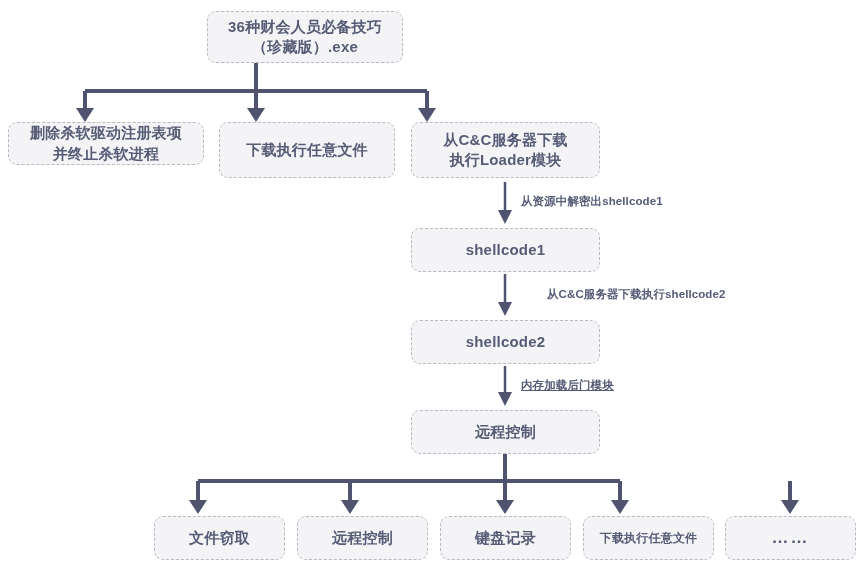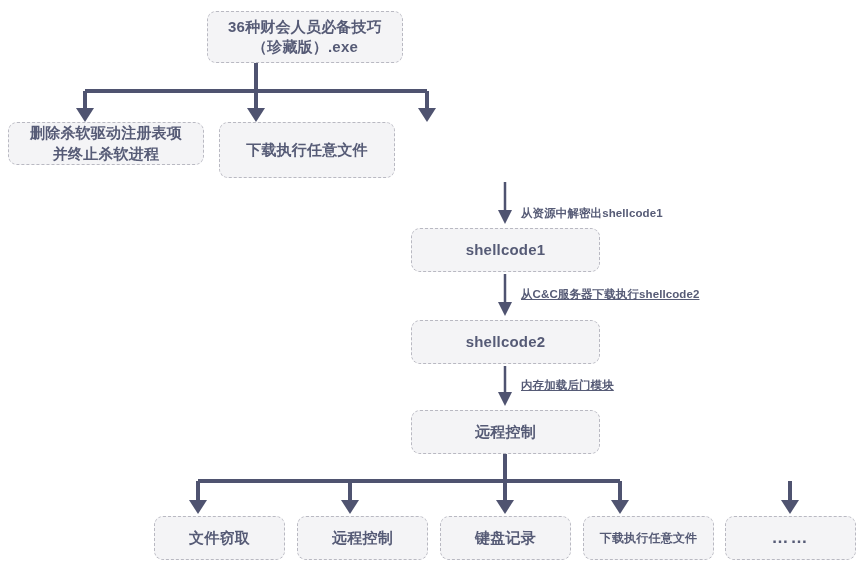--- a/index.html
+++ b/index.html
@@ -115,24 +115,26 @@
   </svg>
 
   <div class="node" style="left:207px; top:11px; width:196px; height:52px;">36种财会人员必备技巧
 （珍藏版）.exe</div>
 
   <div class="node" style="left:8px; top:122px; width:196px; height:43px;">删除杀软驱动注册表项
 并终止杀软进程</div>
 
   <div class="node" style="left:219px; top:122px; width:176px; height:56px;">下载执行任意文件</div>
 
+  <div class="node" style="left:411px; top:122px; width:189px; height:56px;">从C&amp;C服务器下载
+执行Loader模块</div>
 
-  <div class="edge-label" style="left:521px; top:194px;margin-top:12px;">从资源中解密出shellcode1</div>
+  <div class="edge-label" style="left:521px; top:194px;">从资源中解密出shellcode1</div>
 
-  <div class="edge-label" style="left:521px; top:287px;text-decoration:underline;">从C&amp;C服务器下载执行shellcode2</div>
+  <div class="edge-label" style="left:547px; top:287px;">从C&amp;C服务器下载执行shellcode2</div>
 
   <div class="edge-label" style="left:521px; top:378px;text-decoration:underline;">内存加载后门模块</div>
 
   <div class="node" style="left:411px; top:228px; width:189px; height:44px;">shellcode1</div>
 
   <div class="node" style="left:411px; top:320px; width:189px; height:44px;">shellcode2</div>
 
   <div class="node" style="left:411px; top:410px; width:189px; height:44px;">远程控制</div>
 
   <div class="node" style="left:154px; top:516px; width:131px; height:44px;">文件窃取</div>

